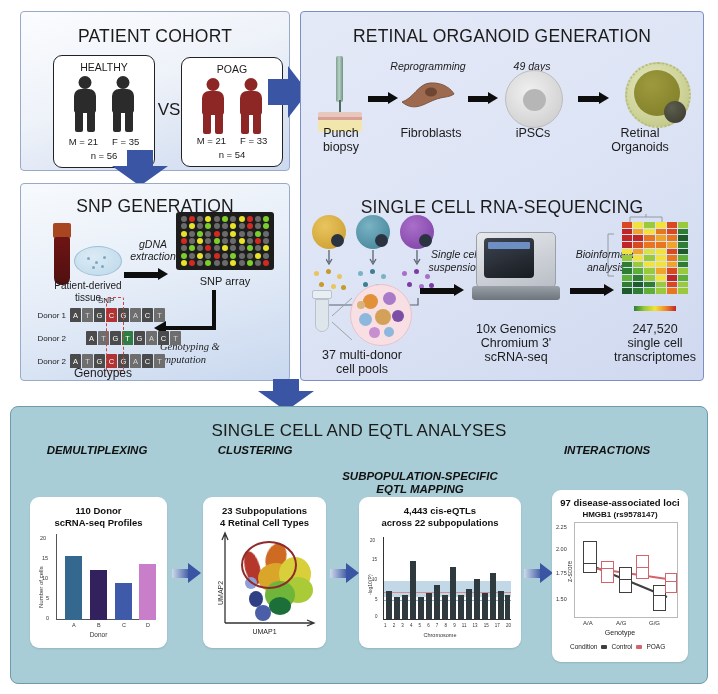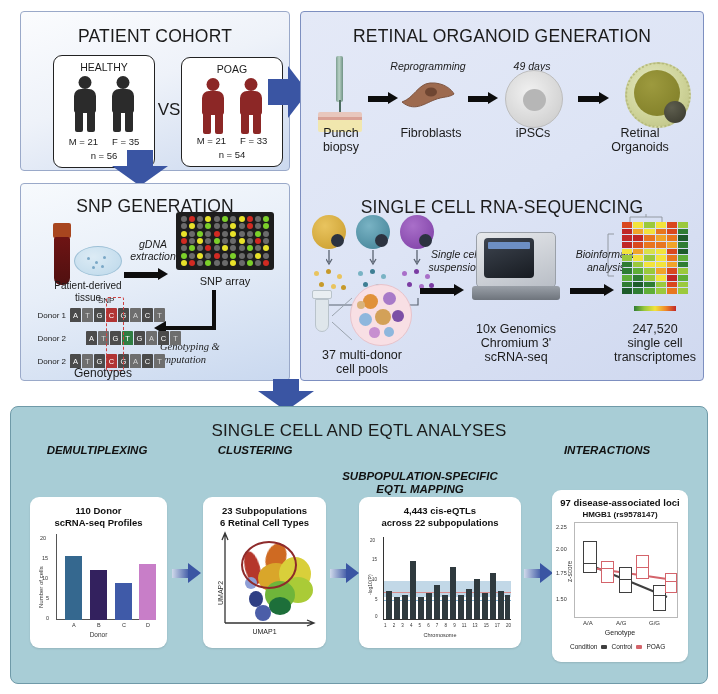--- a/index.html
+++ b/index.html
@@ -686,21 +686,21 @@
   </div>
 
   <div class="step-arrow" style="left:172px;top:563px;width:28px;">
     <div class="b" style="width:18px;"></div>
       <div class="h" style="left:16px;"></div>
   </div>
 
   <div class="card" style="left:203px;top:497px;width:123px;height:151px;">
     <div class="card-h">
       <div>23 Subpopulations</div>
-        <div>6 Retinal Cell Types</div>
+        <div>4 Retinal Cell Types</div>
     </div>
     <div style="position:absolute;left:0;top:32px;width:123px;height:116px;">
       <svg style="position:absolute;left:16px;top:2px;width:100px;height:96px;">
         <path d="M6 92 L6 4 M3 9 L6 2 L9 9" stroke="#333" stroke-width="1.3" fill="none"></path>
         <path d="M6 92 L94 92 M88 89 L95 92 L88 95" stroke="#333" stroke-width="1.3" fill="none"></path>
       </svg>
 
       <div class="umap-blob" style="left:63px;top:14px;width:20px;height:30px;background:#cf6a22;transform:rotate(18deg);"></div>
       <div class="umap-blob" style="left:42px;top:22px;width:15px;height:34px;background:#b5362b;transform:rotate(-15deg);"></div>
       <div class="umap-blob" style="left:55px;top:34px;width:36px;height:30px;background:#d9a62a;"></div>

